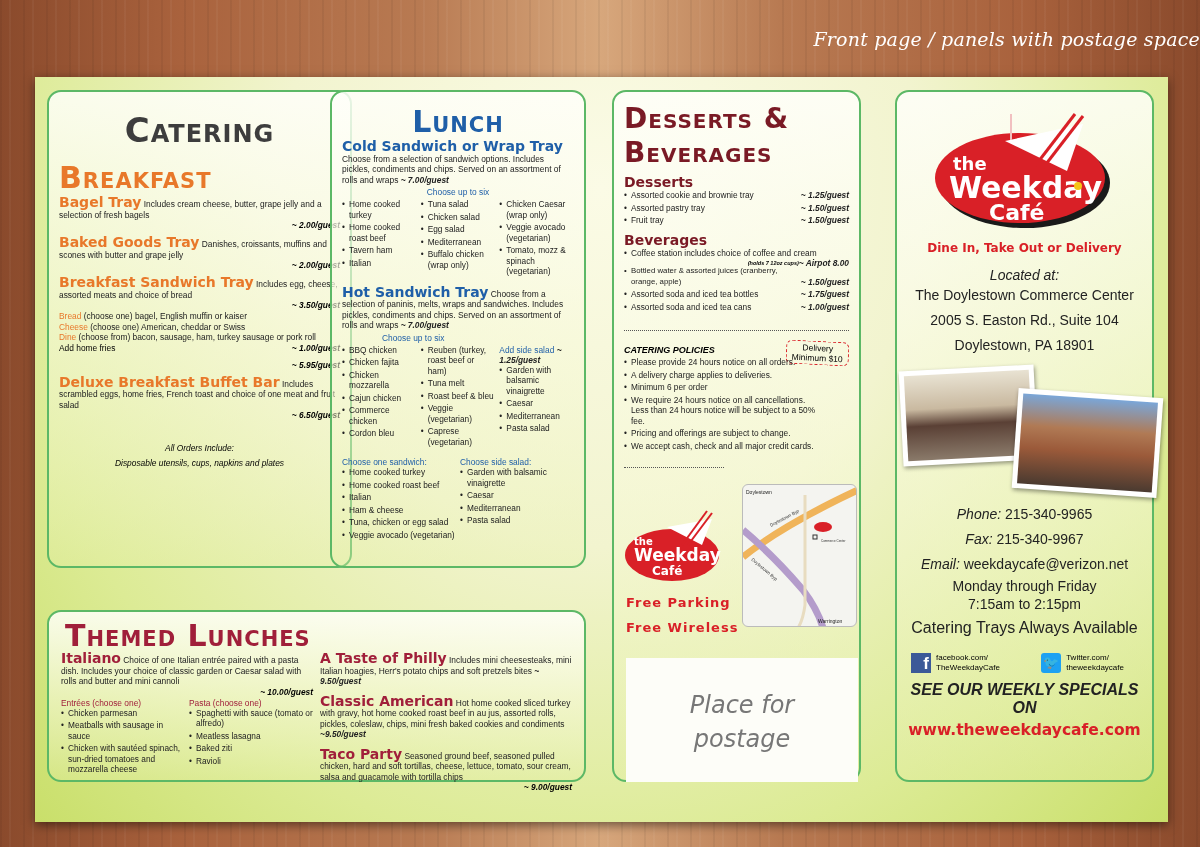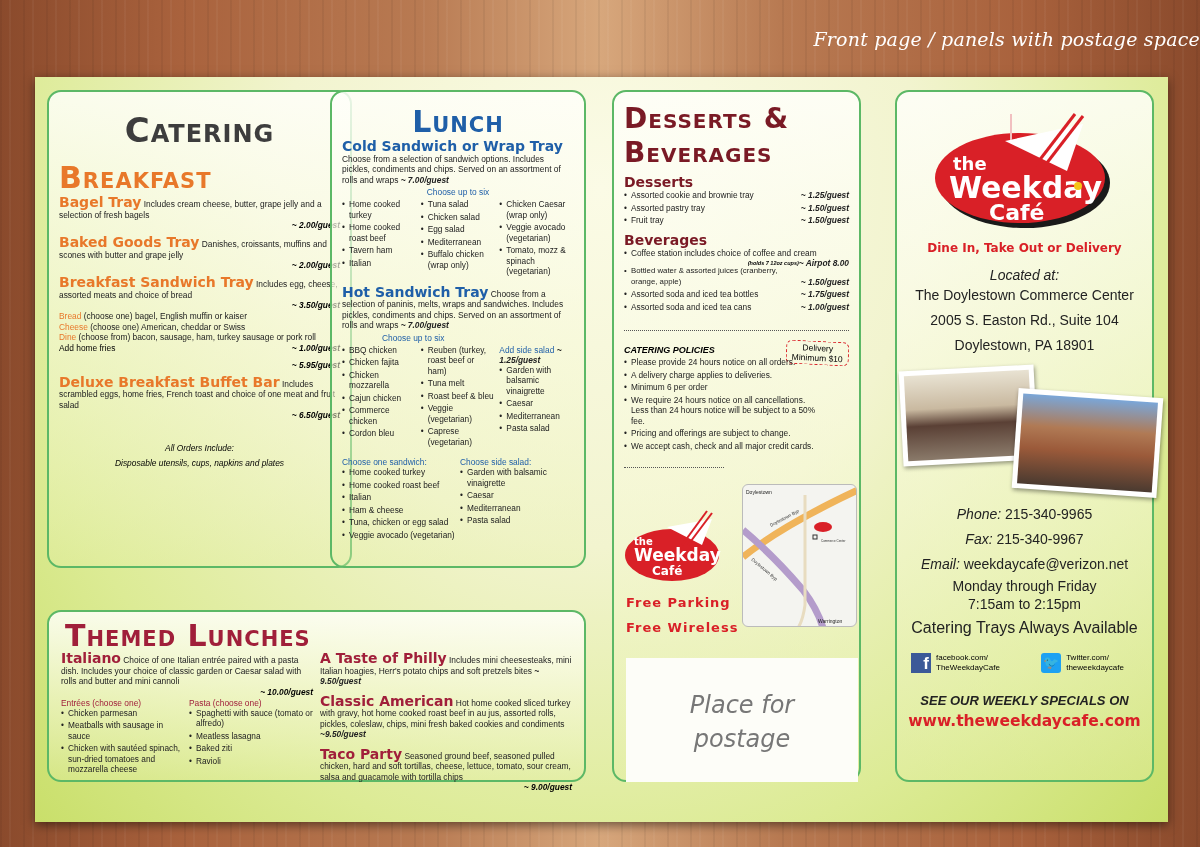--- a/index.html
+++ b/index.html
@@ -251,21 +251,21 @@
           </div>
    </div>
    <div style="display:flex;align-items:center;gap:5px;margin-right:14px">
     <div style="width:20px;height:20px;background:#1da1f2;border-radius:3px;color:#fff;font-size:13px;line-height:20px">🐦</div>
     <div style="font-size:8px;text-align:left;line-height:10px">
             <div>Twitter.com/</div>
             <div>theweekdaycafe</div>
           </div>
    </div>
   </div>
-  <div style="font-weight:bold;font-style:italic;font-size:13px;margin-top:20px;color:#222">SEE OUR WEEKLY SPECIALS ON</div>
+  <div style="font-weight:bold;font-style:italic;font-size:16px;margin-top:8px;color:#222">SEE OUR WEEKLY SPECIALS ON</div>
   <div style="color:#d92027;font-family:'DejaVu Sans',sans-serif;font-weight:bold;font-size:15.5px;margin-top:4px">www.theweekdaycafe.com</div>
  </div>
 
  <div class="panel" style="left:12px;top:533px;width:539px;height:172px;padding:6px 12px">
   <div class="disp" style="font-size:30px;color:#a01f3a;margin-left:4px">Themed Lunches</div>
   <div style="display:flex;gap:7px;">
    <div style="flex:1">
     <div class="sm"><span class="ih" style="color:#a01f3a">Italiano</span> <span>Choice of one Italian entrée paired with a pasta dish. Includes your choice of classic garden or Caesar salad with rolls and butter and mini cannoli</span></div>
     <div class="sub"><span class="price">~ 10.00/guest</span>&nbsp;</div>
     <div class="cols">

